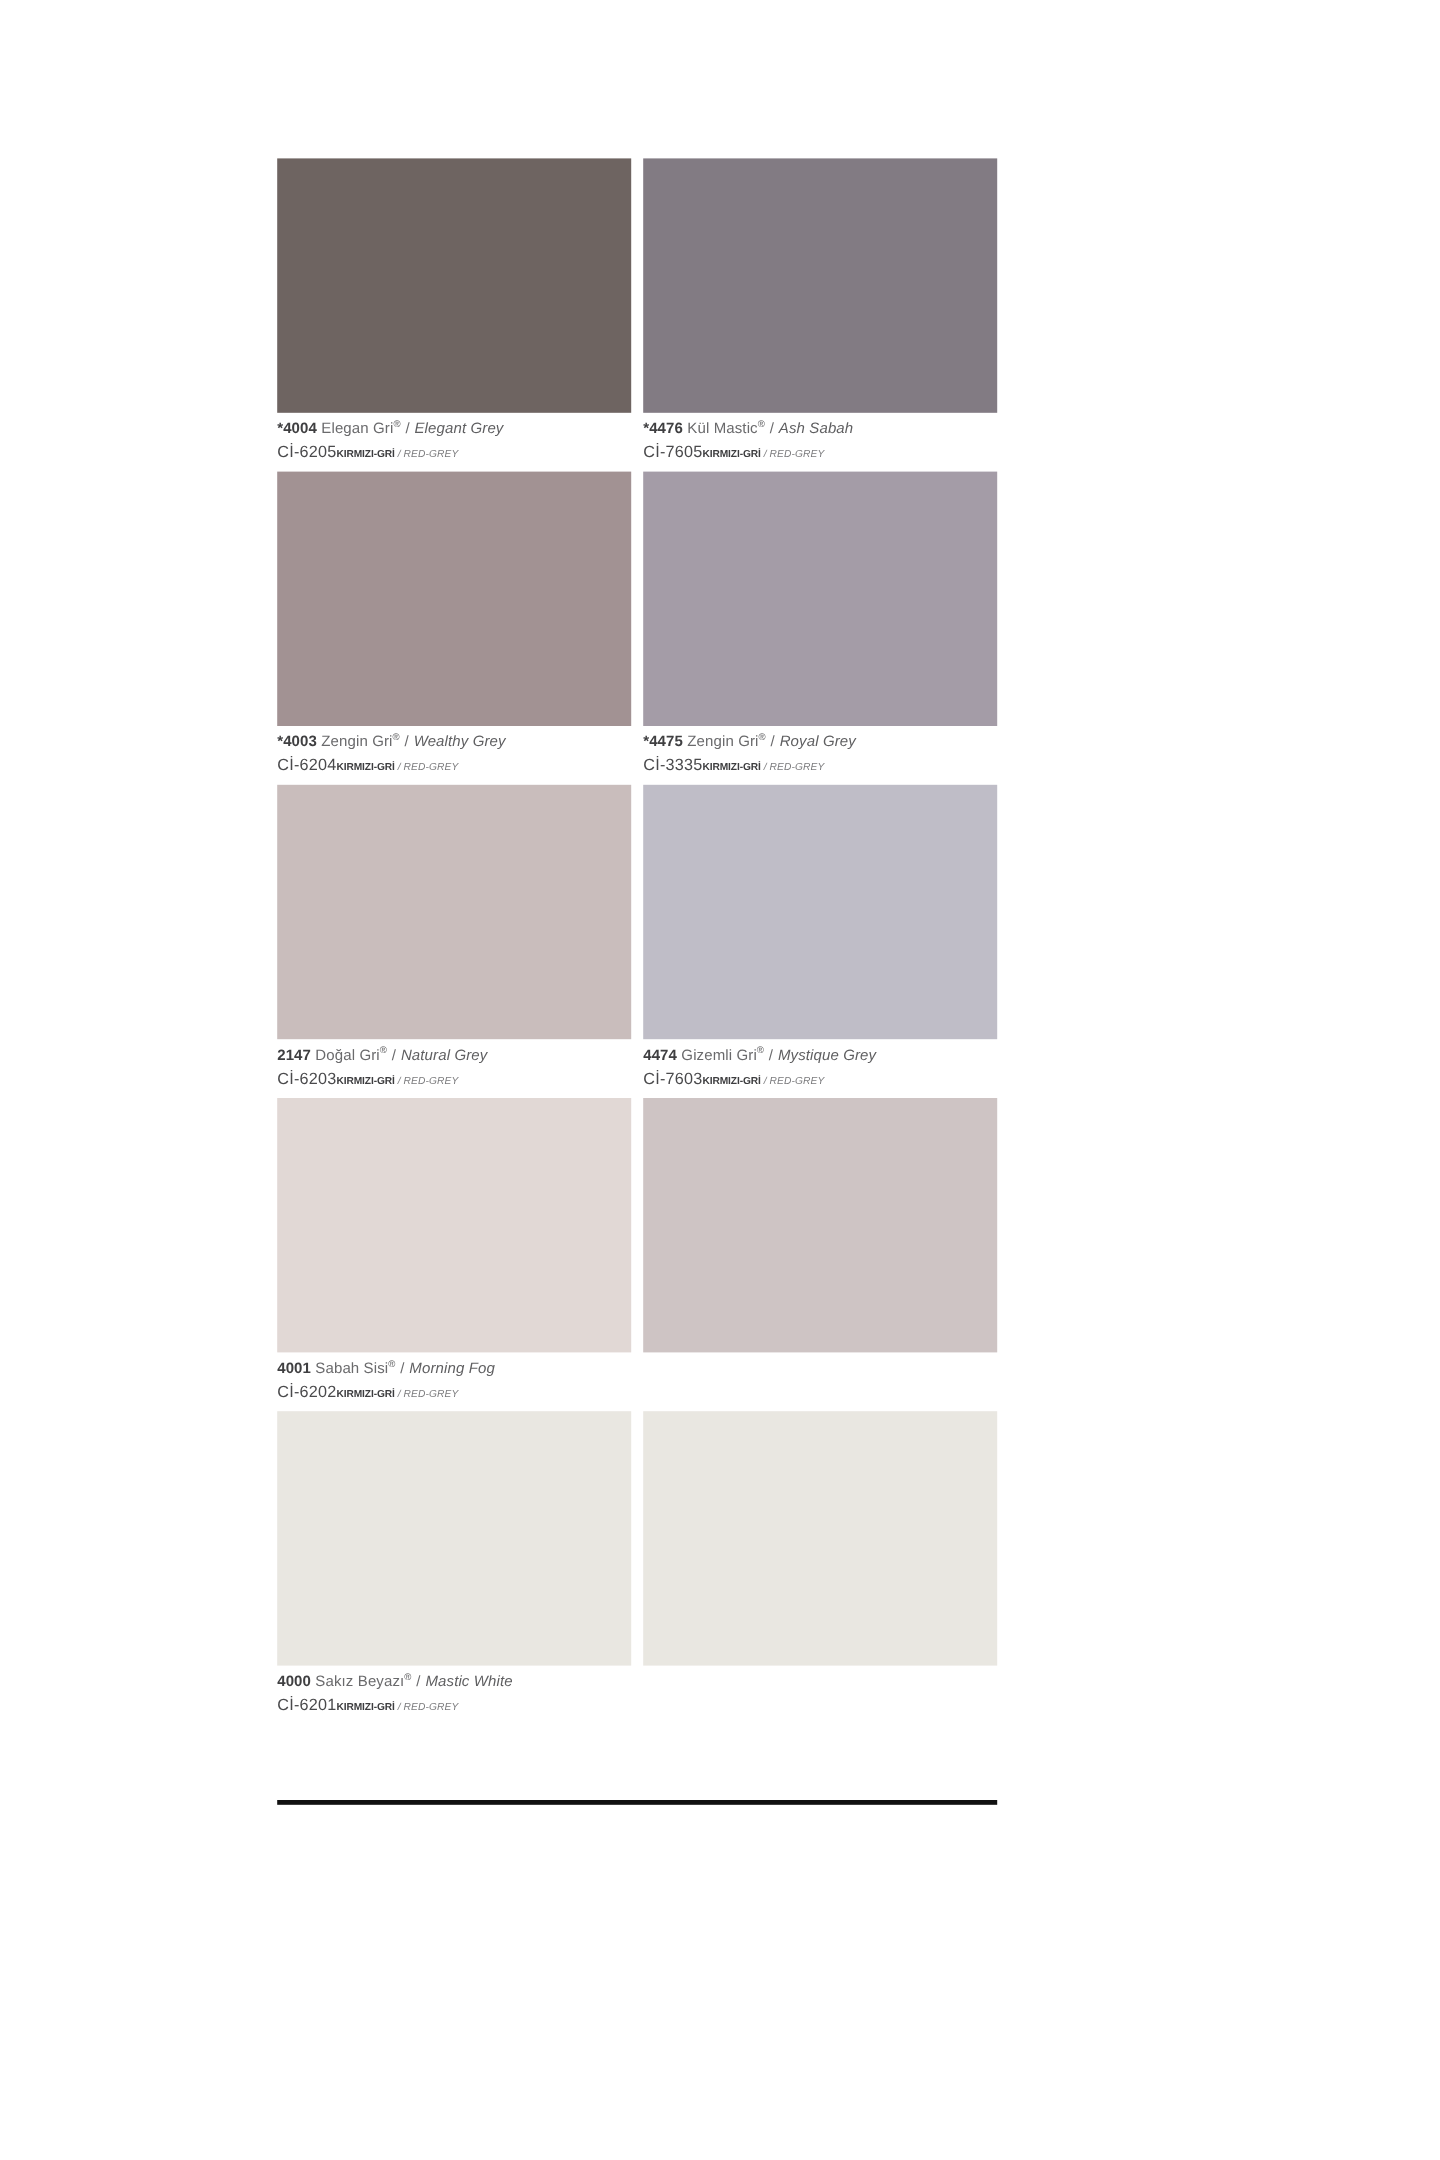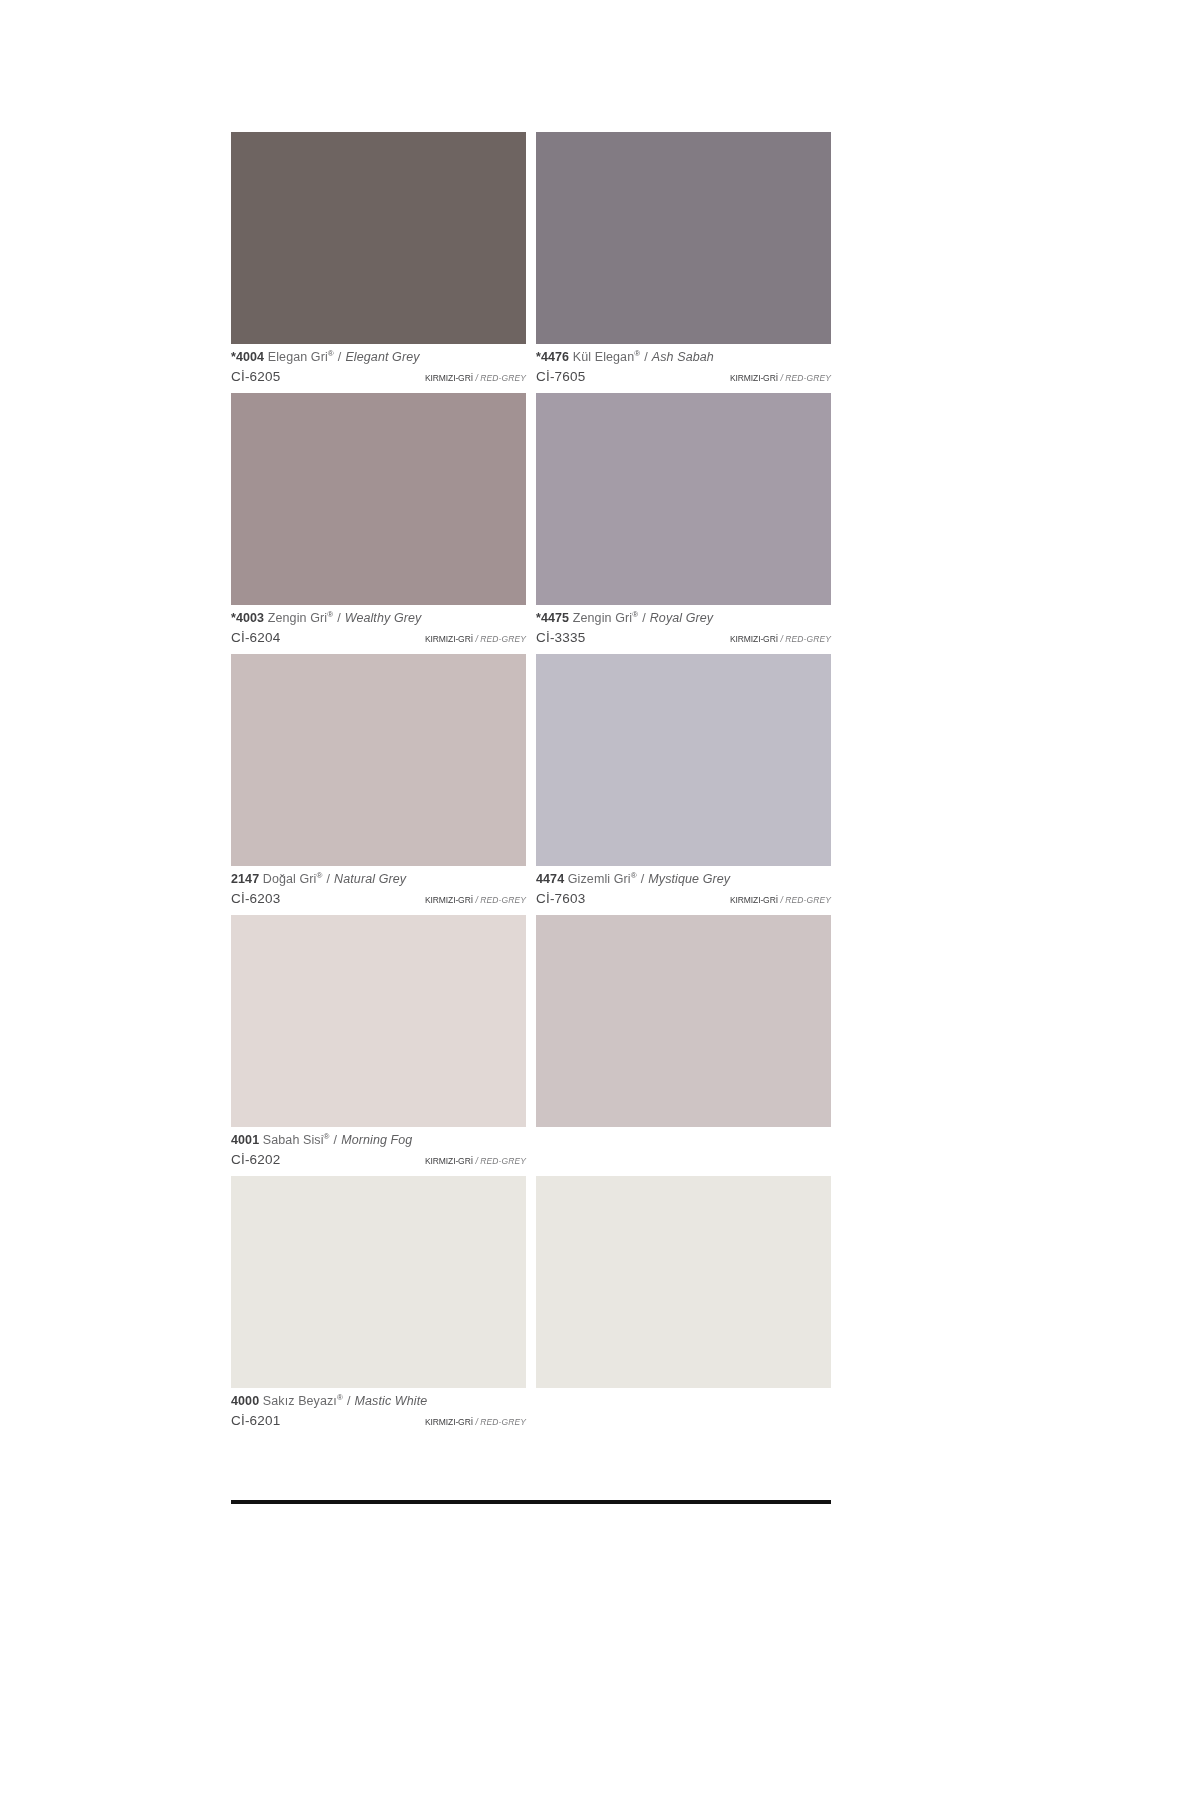--- a/index.html
+++ b/index.html
@@ -85,40 +85,39 @@
   }
 
   .name-en {
     font-style: italic;
     color: #5f5f61;
   }
 
   .cap-line2 {
     display: flex;
     align-items: baseline;
-    justify-content: space-between;
+    justify-content: flex-start;
     font-size: 13px;
     white-space: nowrap;
-    gap: 48px;
   }
 
   .ci-code {
     color: #4a4a4c;
     font-size: 13.5px;
     letter-spacing: 0.2px;
   }
 
   .family {
     font-size: 8.5px;
     white-space: nowrap;
     letter-spacing: 0.1px;
   }
 
   .family .fam-tr {
-    font-weight: normal;
+    font-weight: bold;
     color: #3d3d3f;
     letter-spacing: -0.1px;
   }
 
   .family .fam-en {
     font-style: italic;
     color: #7b7b7d;
     letter-spacing: 0.1px;
   }
 
@@ -147,21 +146,21 @@
             <div class="cap-line1"><span class="code-top">*4004</span> <span class="name-tr">Elegan Gri</span><span class="sup">®</span><span class="sep" style="margin: 0px 4px;">/</span><span class="name-en">Elegant Grey</span></div>
             <div class="cap-line2">
               <span class="ci-code">Cİ-6205</span>
               <span class="family"><span class="fam-tr">KIRMIZI-GRİ</span> <span class="fam-en">/ RED-GREY</span></span>
             </div>
           </div>
         </div>
         <div class="cell">
           <div class="swatch" style="background: rgb(130, 123, 131);"></div>
           <div class="caption">
-            <div class="cap-line1"><span class="code-top">*4476</span> <span class="name-tr">Kül Elegan</span><span class="sup">®</span><span class="sep" style="margin: 0px 4px;">/</span><span class="name-en">Ash Sabah</span></div>
+            <div class="cap-line1"><span class="code-top">*4476</span> <span class="name-tr">Kül Mastic</span><span class="sup">®</span><span class="sep" style="margin: 0px 4px;">/</span><span class="name-en">Ash Sabah</span></div>
             <div class="cap-line2">
               <span class="ci-code">Cİ-7605</span>
               <span class="family"><span class="fam-tr">KIRMIZI-GRİ</span> <span class="fam-en">/ RED-GREY</span></span>
             </div>
           </div>
         </div>
         <div class="cell">
           <div class="swatch" style="background: rgb(162, 146, 147);"></div>
           <div class="caption">
             <div class="cap-line1"><span class="code-top">*4003</span> <span class="name-tr">Zengin Gri</span><span class="sup">®</span><span class="sep" style="margin: 0px 4px;">/</span><span class="name-en">Wealthy Grey</span></div>

